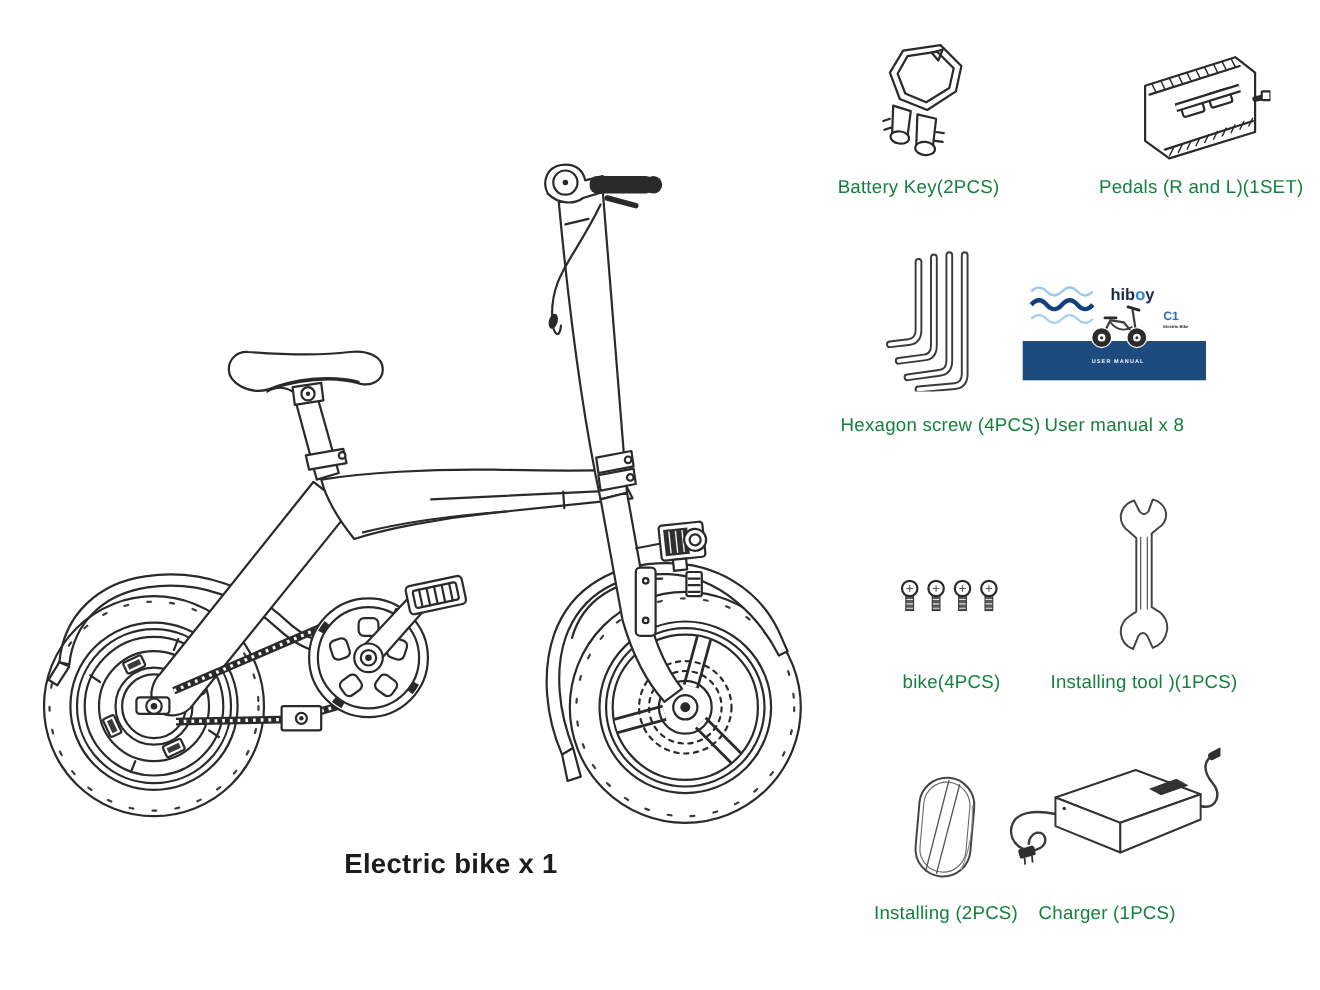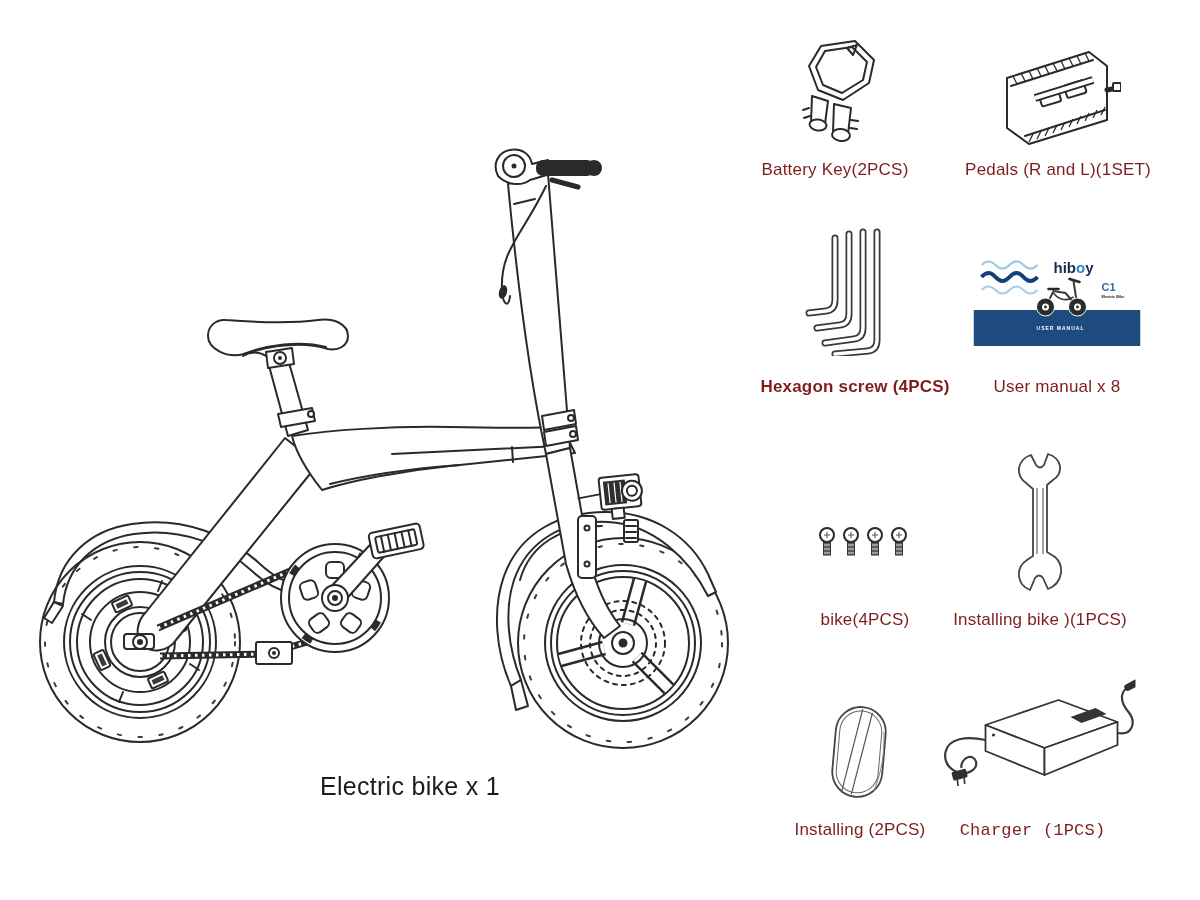--- a/index.html
+++ b/index.html
@@ -1,24 +1,24 @@
 <!DOCTYPE html>
 <html><head>
 <meta charset="utf-8">
 <style>
   html,body{margin:0;padding:0;background:#fff;}
   #stage{position:relative;width:1200px;height:900px;background:#fff;overflow:hidden;
          font-family:"Liberation Sans",sans-serif;color:#2d2d2d;}
   .part{position:absolute;}
   .part .art{position:absolute;left:50%;transform:translateX(-50%);}
   .part .label{position:absolute;bottom:0;left:0;width:100%;text-align:center;
-               font-size:17px;color:#7f1d1d;white-space:nowrap;letter-spacing:0.2px;}
+               font-size:17px;color:#15803d;white-space:nowrap;letter-spacing:0.2px;}
   #bike-art{position:absolute;left:30px;top:140px;}
   #bike-label{position:absolute;left:200px;top:772px;width:420px;text-align:center;
-              font-size:25px;color:#1c1c1c;letter-spacing:0.3px;}
+              font-size:25px;color:#1c1c1c;letter-spacing:0.3px;font-weight:bold;}
   svg{display:block;}
   .ln{stroke:#2a2a2a;fill:none;stroke-width:2;stroke-linecap:round;stroke-linejoin:round;}
   .lnw{stroke:#2a2a2a;fill:#fff;stroke-width:2;stroke-linecap:round;stroke-linejoin:round;}
 </style>
 </head>
 <body>
 
 <div id="stage">
 
   <svg id="bike-art" width="720" height="640" viewBox="0 0 720 640">
@@ -215,21 +215,21 @@
       <path class="lnw" d="M27,58 L43,63 L40,86 C36,92 28,91 26,85 Z" stroke-width="1.8"></path>
       <ellipse class="lnw" cx="33" cy="87" rx="8.5" ry="5.5" transform="rotate(8 33 87)" stroke-width="1.5"></ellipse>
       <path class="ln" d="M24,70 l-6,2 M25,78 l-6,2" stroke-width="2"></path>
       <path class="lnw" d="M49,66 L66,70 L63,96 C59,102 50,101 48,94 Z" stroke-width="1.8"></path>
       <ellipse class="lnw" cx="56" cy="97" rx="9" ry="6" transform="rotate(6 56 97)" stroke-width="1.5"></ellipse>
       <path class="ln" d="M66,82 l7,1 M65,90 l7,1" stroke-width="2"></path>
     </svg>
     <span class="label">Battery Key(2PCS)</span>
   </div>
 
-  <div class="part" style="left:958px;top:38px;width:200px;height:142px;">
+  <div class="part" style="left:992px;top:38px;width:200px;height:142px;">
     <svg class="art" style="bottom:30px;" width="126" height="108" viewBox="0 0 126 108">
       <path class="lnw" d="M12,36 L94,10 L112,24 L112,78 L34,102 L12,86 Z"></path>
       <path class="ln" d="M16,44 L98,18 M30,94 L110,68" stroke-width="1.4"></path>
       <g stroke="#2a2a2a" stroke-width="1.3">
         <path d="M18,34 l4,8 M26,31 l4,8 M34,29 l4,8 M42,26 l4,8 M50,24 l4,8 M58,21 l4,8 M66,19 l4,8 M74,16 l4,8 M82,14 l4,8 M90,11 l4,8"></path>
         <path d="M34,100 l4,-8 M42,97 l4,-8 M50,94 l4,-8 M58,91 l4,-8 M66,88 l4,-8 M74,85 l4,-8 M82,82 l4,-8 M90,79 l4,-8 M98,76 l4,-8 M106,73 l4,-8"></path>
       </g>
       <g transform="rotate(-17 58 52)">
           <rect class="ln" x="44" y="48" width="20" height="13" rx="2" stroke-width="1.4"></rect>
         </g>
@@ -237,37 +237,37 @@
           <rect class="ln" x="70" y="40" width="20" height="13" rx="2" stroke-width="1.4"></rect>
         </g>
       <line x1="40" y1="56" x2="98" y2="38" stroke="#2a2a2a" stroke-width="8"></line>
       <line x1="40" y1="56" x2="98" y2="38" stroke="#fff" stroke-width="4"></line>
       <path d="M112,48 l10,-2" stroke="#2a2a2a" stroke-width="5" stroke-linecap="round"></path>
       <rect x="118" y="41" width="8" height="8" rx="1" class="lnw" stroke-width="1.4"></rect>
     </svg>
     <span class="label">Pedals (R and L)(1SET)</span>
   </div>
 
-  <div class="part" style="left:755px;top:234px;width:200px;height:163px;font-weight:bold;">
+  <div class="part" style="left:755px;top:234px;width:200px;height:163px;">
     <svg class="art" style="bottom:41px;" width="100" height="132" viewBox="0 0 100 132">
       <g fill="none" stroke-linecap="round" stroke-linejoin="round">
         <path d="M30,14 V76 Q30,86 21,87 L4,89" stroke="#3a3a3a" stroke-width="7"></path>
         <path d="M30,14 V76 Q30,86 21,87 L4,89" stroke="#fff" stroke-width="3.5"></path>
         <path d="M44,10 V90 Q44,100 35,101 L12,104" stroke="#3a3a3a" stroke-width="7"></path>
         <path d="M44,10 V90 Q44,100 35,101 L12,104" stroke="#fff" stroke-width="3.5"></path>
         <path d="M58,8 V104 Q58,114 49,115 L20,119" stroke="#3a3a3a" stroke-width="7"></path>
         <path d="M58,8 V104 Q58,114 49,115 L20,119" stroke="#fff" stroke-width="3.5"></path>
         <path d="M72,8 V116 Q72,126 63,127 L30,130" stroke="#3a3a3a" stroke-width="7"></path>
         <path d="M72,8 V116 Q72,126 63,127 L30,130" stroke="#fff" stroke-width="3.5"></path>
       </g>
     </svg>
     <span class="label">Hexagon screw (4PCS)</span>
   </div>
 
-  <div class="part" style="left:957px;top:234px;width:200px;height:163px;">
+  <div class="part" style="left:913px;top:234px;width:200px;height:163px;">
     <svg class="art" style="bottom:51px;" width="167" height="95" viewBox="0 0 167 95">
       <rect x="0" y="0" width="167" height="95" fill="#ffffff"></rect>
       <g fill="none">
         <path d="M8,14 q7,-7 14,0 t14,0 t14,0 t14,0" stroke="#9cc9ea" stroke-width="2.2"></path>
         <path d="M8,26 q7,-8 14,0 t14,0 t14,0 t14,0" stroke="#12407c" stroke-width="4"></path>
         <path d="M8,39 q7,-7 14,0 t14,0 t14,0 t14,0" stroke="#a5cfec" stroke-width="2"></path>
       </g>
       <text x="80" y="22" font-family="Liberation Sans,sans-serif" font-size="15" font-weight="bold" fill="#1b2a4a"><tspan>hib</tspan><tspan fill="#2e86d6">o</tspan><tspan>y</tspan></text>
       <text x="128" y="40" font-family="Liberation Sans,sans-serif" font-size="11" font-weight="bold" fill="#2b6cb3">C1</text>
       <text x="128" y="47" font-family="Liberation Sans,sans-serif" font-size="3.8" font-weight="bold" fill="#222222">Electric Bike</text>
@@ -317,36 +317,36 @@
       </g>
     </svg>
     <span class="label">bike(4PCS)</span>
   </div>
 
   <div class="part" style="left:940px;top:448px;width:200px;height:182px;">
     <svg class="art" style="bottom:38px;" width="52" height="140" viewBox="0 0 52 140">
       <path d="M17,3 L22,13 Q26,18 30,13 L34,2 Q44,5 46,14 Q47,23 39,28 L33,33 L33,100 L41,105 Q48,111 47,121 Q45,133 34,137 L29,126 Q25,121 21,126 L16,138 Q6,134 5,124 Q4,114 13,108 L19,104 L19,37 L12,31 Q4,25 5,16 Q7,6 17,3 Z" fill="#fff" stroke="#444" stroke-width="1.8" stroke-linejoin="round"></path>
       <path d="M23,36 L23,102 M29,36 L29,102" stroke="#444" stroke-width="1" fill="none"></path>
     </svg>
-    <span class="label">Installing bike )(1PCS)</span>
+    <span class="label">Installing tool )(1PCS)</span>
   </div>
 
   <div class="part" style="left:760px;top:660px;width:200px;height:180px;">
     <svg class="art" style="bottom:38px;" width="70" height="100" viewBox="0 0 70 100">
       <g transform="rotate(5 35 50)">
         <rect x="9" y="5" width="50" height="90" rx="25" fill="#fff" stroke="#444" stroke-width="1.8"></rect>
         <rect x="13" y="9" width="42" height="82" rx="21" fill="none" stroke="#666" stroke-width="1"></rect>
         <path d="M34,7 L20,92 M44,10 L30,93" stroke="#555" stroke-width="1.2" fill="none"></path>
         <path d="M57,28 C60,50 58,70 52,88" stroke="#888" stroke-width="1" fill="none"></path>
       </g>
     </svg>
     <span class="label">Installing (2PCS)</span>
   </div>
 
-  <div class="part" style="left:930px;top:660px;width:205px;height:180px;font-family:Liberation Mono, monospace;">
+  <div class="part" style="left:904px;top:660px;width:205px;height:180px;">
     <svg class="art" style="bottom:42px;" width="205" height="120" viewBox="0 0 205 120">
       <path d="M187,55 C202,58 206,44 198,34 C188,22 190,12 200,8" fill="none" stroke="#3a3a3a" stroke-width="2.2"></path>
       <g transform="rotate(-28 203 8)">
         <rect x="194" y="3" width="16" height="7" rx="3" fill="#2f2f2f"></rect>
         <path d="M210,6 l7,1" stroke="#2f2f2f" stroke-width="2.5" stroke-linecap="round"></path>
       </g>
       <path d="M55,62 C36,58 18,60 15,74 C12,90 30,100 41,93 C49,88 46,78 38,79 C34,80 30,85 31,90" fill="none" stroke="#3a3a3a" stroke-width="2.2"></path>
       <g transform="rotate(-15 30 98)">
         <rect x="22" y="92" width="15" height="9" rx="2" fill="#2f2f2f"></rect>
         <path d="M26,101 l-1,6 M33,101 l-1,6" stroke="#2f2f2f" stroke-width="1.6"></path>

